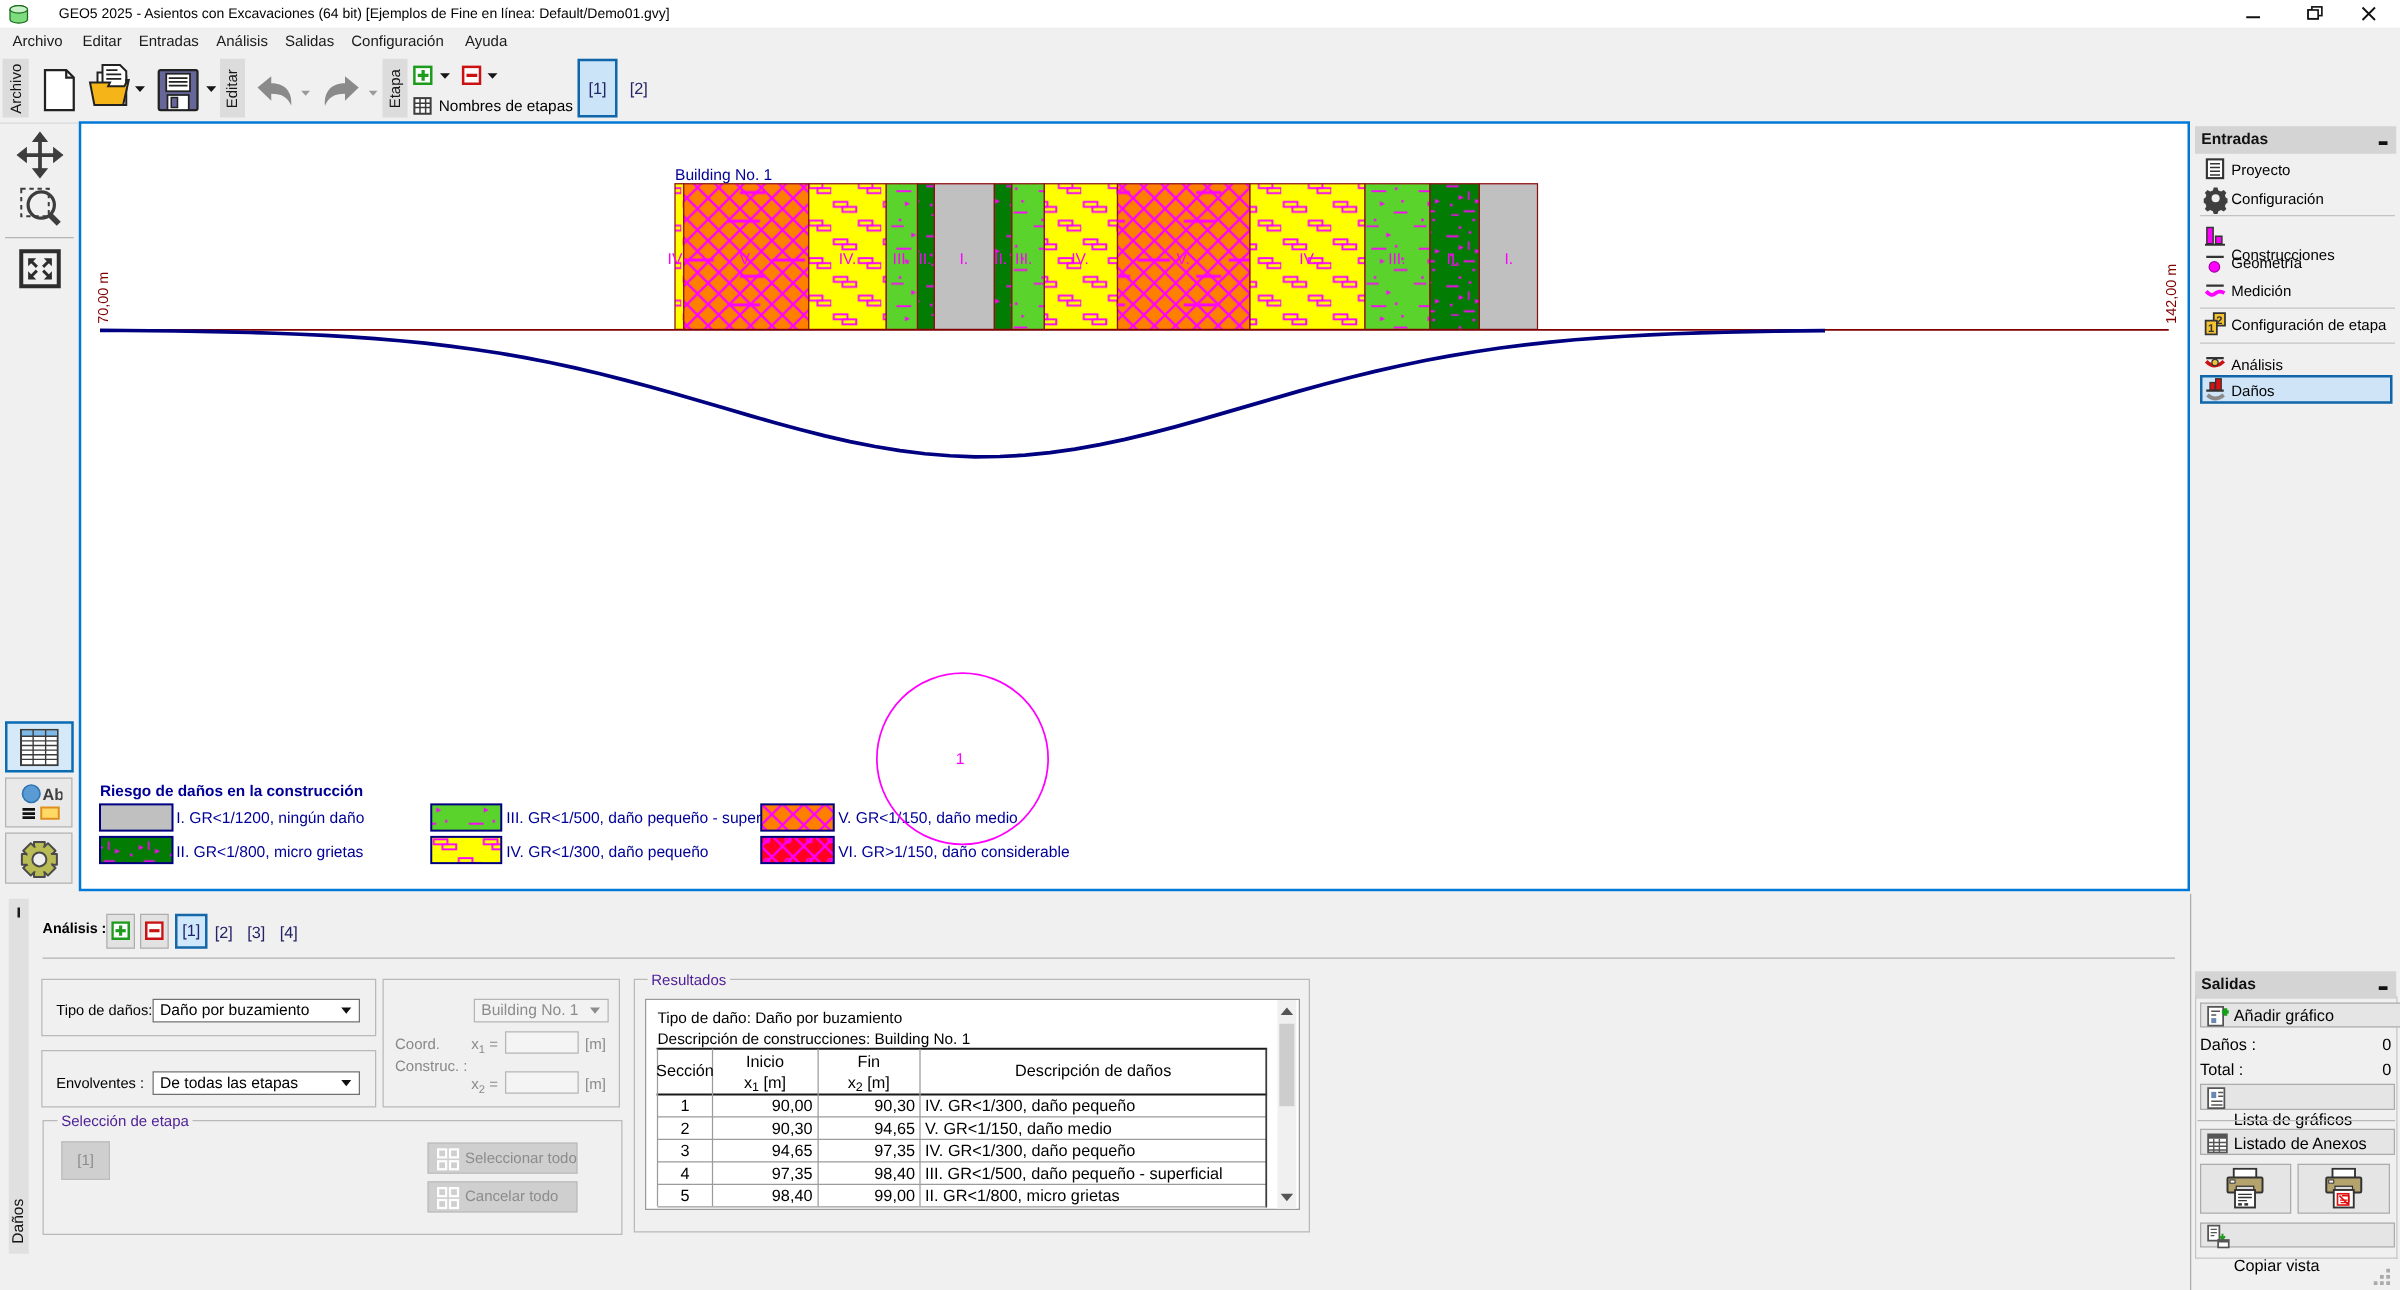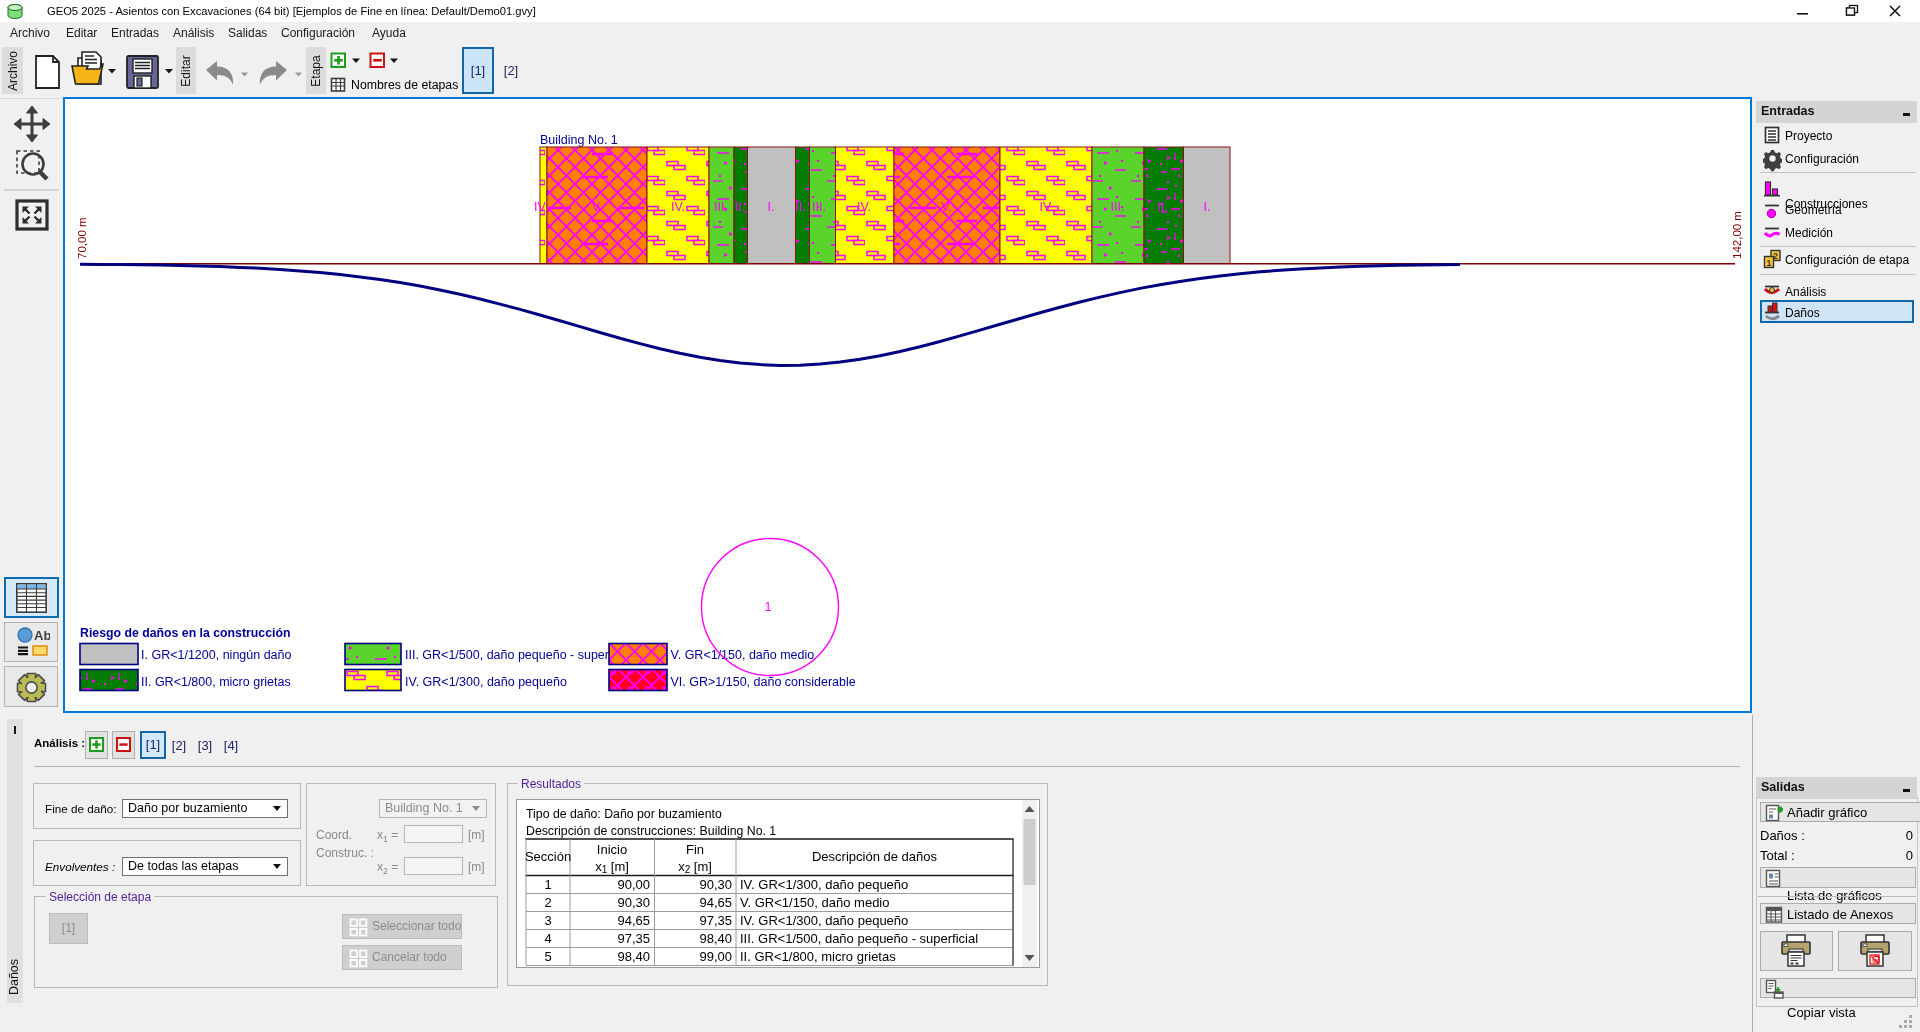--- a/index.html
+++ b/index.html
@@ -340,25 +340,25 @@
     <rect x="1" y="1" width="13" height="13" fill="#fdfdfd" stroke="#cb1212" stroke-width="2"></rect>
     <rect x="3.4" y="6.3" width="8.2" height="2.5" fill="#cb1212"></rect>
   </svg>
 <div class="abs" style="left:140px;top:731px;width:26px;height:28px;background:#cfe8fc;border:2px solid #1567a8;text-align:center;line-height:24px;font-size:13px;color:#232366;">[1]</div>
 <div class="abs" style="left:170px;top:738px;width:18px;text-align:center;font-size:13px;color:#232366;">[2]</div>
 <div class="abs" style="left:196px;top:738px;width:18px;text-align:center;font-size:13px;color:#232366;">[3]</div>
 <div class="abs" style="left:222px;top:738px;width:18px;text-align:center;font-size:13px;color:#232366;">[4]</div>
 <div class="abs" style="left:34px;top:766px;width:1706px;height:1px;background:#b3b3b3;"></div>
 
 <div class="gbox" style="left:33px;top:783px;width:268px;height:46px;"></div>
-<div class="abs" style="left:45px;top:802px;font-size:11.7px;">Fine de daño:</div>
+<div class="abs" style="left:45px;top:802px;font-size:11.7px;">Tipo de daños:</div>
 <div class="ddown" style="left:122px;top:799px;width:166px;height:19px;">Daño por buzamiento<span class="ddarrow"></span></div>
 
 <div class="gbox" style="left:33px;top:840px;width:268px;height:46px;"></div>
-<div class="abs" style="left:45px;top:860px;font-size:11.7px;font-style:italic;">Envolventes :</div>
+<div class="abs" style="left:45px;top:860px;font-size:11.7px;">Envolventes :</div>
 <div class="ddown" style="left:122px;top:857px;width:166px;height:19px;">De todas las etapas<span class="ddarrow"></span></div>
 
 <div class="gbox" style="left:306px;top:783px;width:190px;height:103px;"></div>
 <div class="abs glab" style="left:316px;top:802px;font-size:12px;margin-top:44px;">Construc. :</div>
 <div class="ddown" style="left:379px;top:799px;width:108px;height:19px;background:#f2f2f2;border-color:#b5b5b5;color:#8c8c8c;">Building No. 1<span class="ddarrow" style="border-top-color:#8c8c8c;"></span></div>
 <div class="abs glab" style="left:316px;top:828px;font-size:12px;">Coord.</div>
 <div class="abs glab" style="left:377px;top:828px;font-size:12px;">x<sub style="font-size:9px;">1</sub> =</div>
 <div class="abs" style="left:404px;top:825px;width:59px;height:18px;background:#f4f4f4;border:1px solid #b5b5b5;"></div>
 <div class="abs glab" style="left:468px;top:828px;font-size:12px;">[m]</div>
 <div class="abs glab" style="left:377px;top:860px;font-size:12px;">x<sub style="font-size:9px;">2</sub> =</div>

